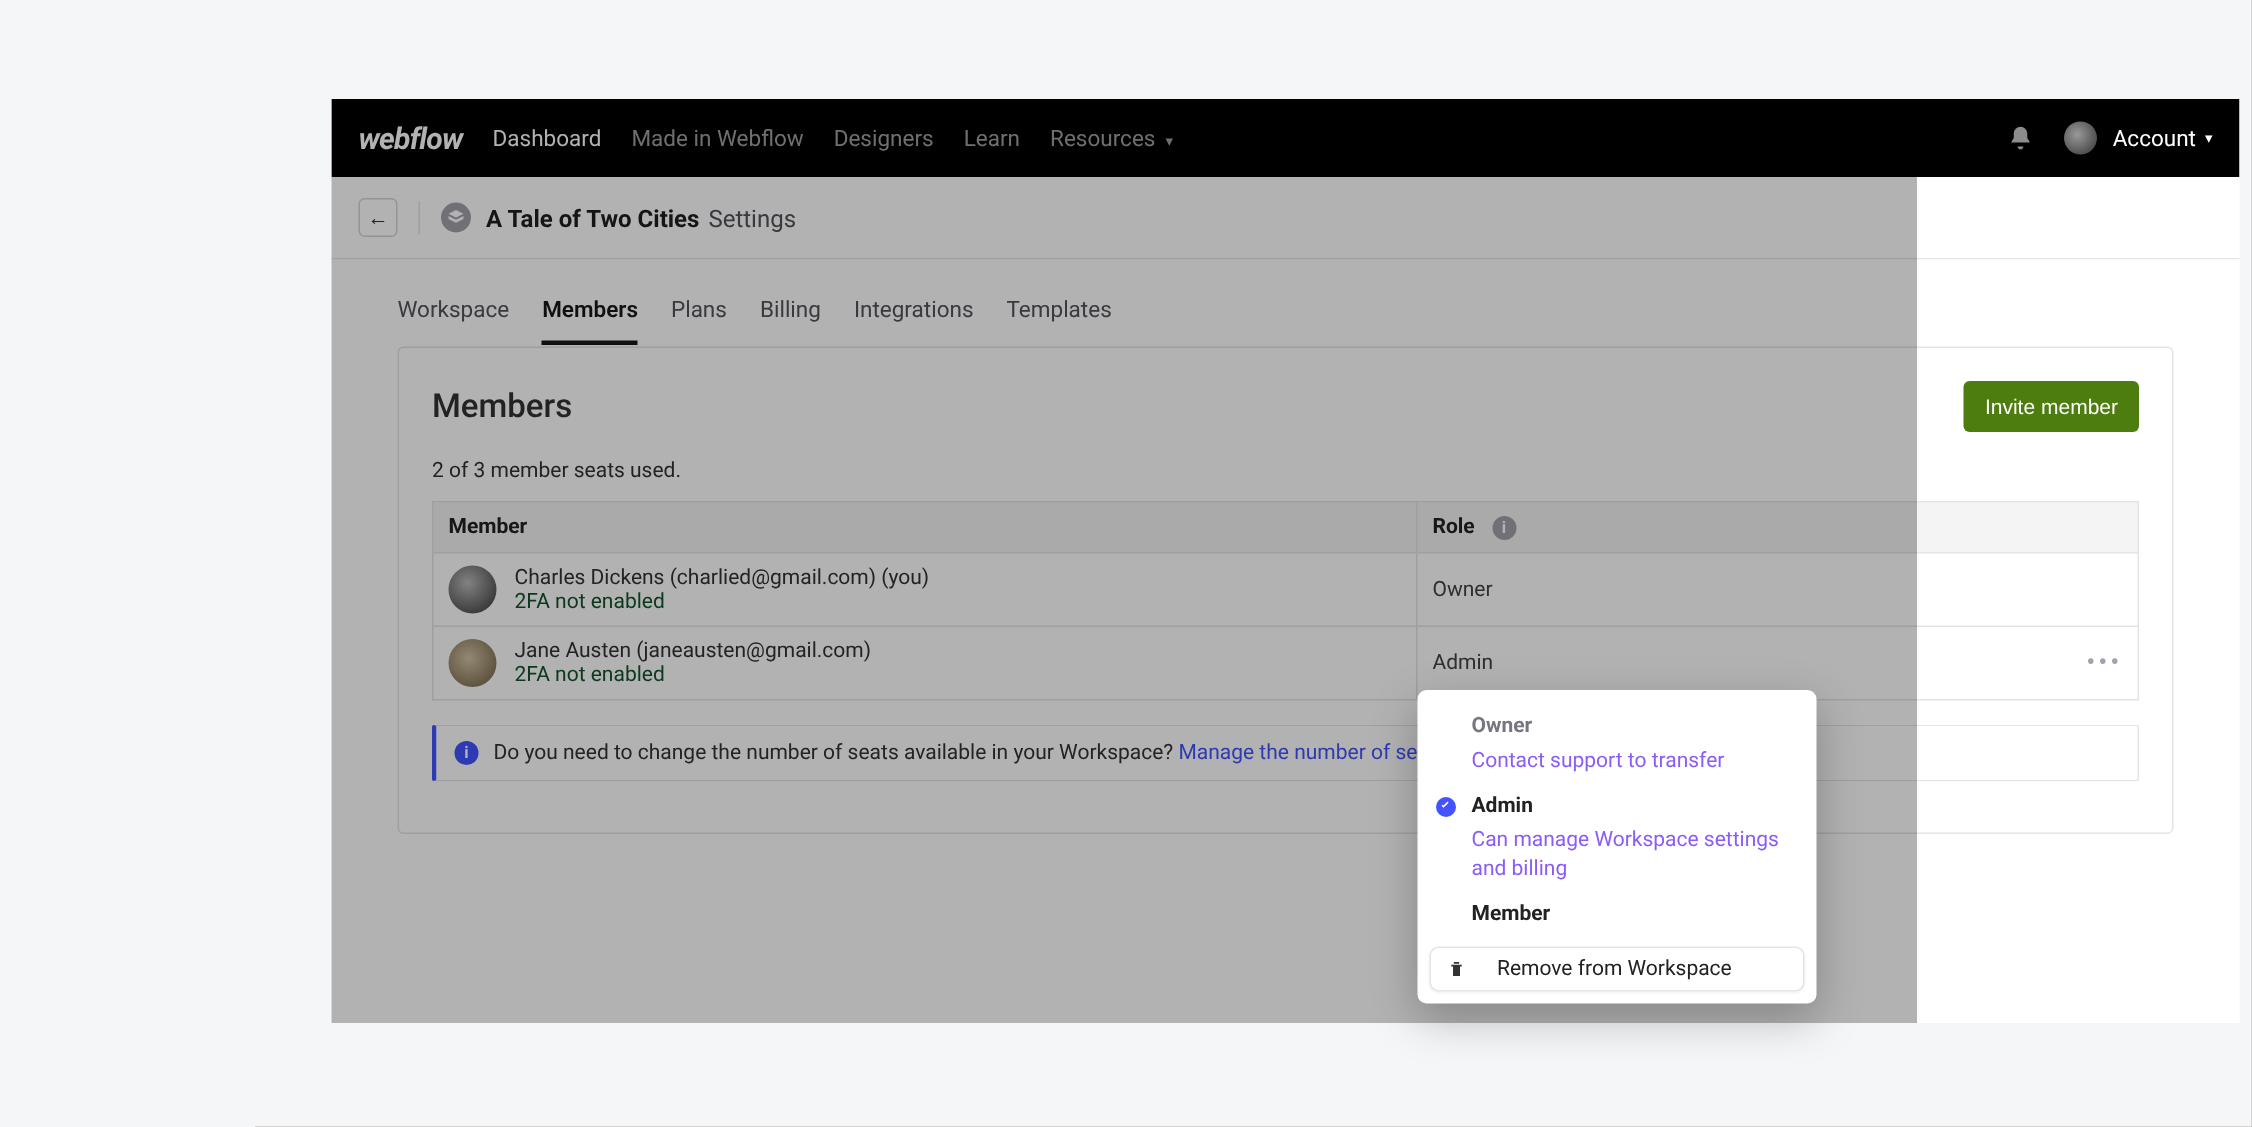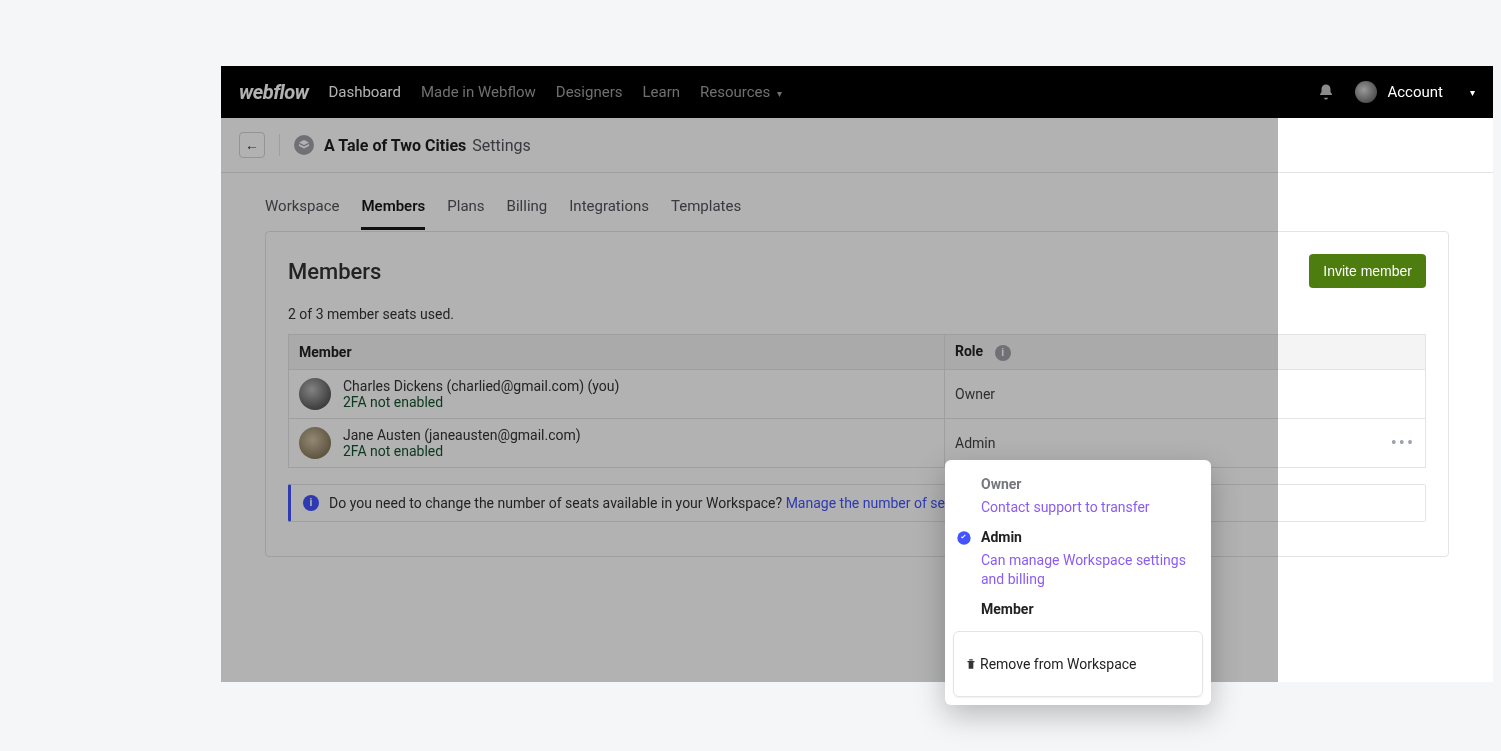--- a/index.html
+++ b/index.html
@@ -44,21 +44,21 @@
   .nav-item.active { color: #ffffff; }
   .nav-item .chev { font-size: 10px; margin-left: 3px; }
   .nav-spacer { flex: 1; }
   .bell, .avatar-small, .account { display: flex; align-items: center; cursor: pointer; }
   .bell { margin-right: 20px; }
   .avatar-small {
     width: 22px; height: 22px; border-radius: 50%;
     background: radial-gradient(circle at 40% 40%, #999, #333);
     margin-right: 10px;
   }
-  .account { color: #fff; gap: 21px; }
+  .account { color: #fff; }
   .subheader {
     height: 55px;
     background: #ffffff;
     border-bottom: 1px solid #e4e4e7;
     display: flex;
     align-items: center;
     padding: 0 18px;
     font-size: 16px;
     color: #1f1f1f;
   }
@@ -219,24 +219,24 @@
   .pop-check {
     position: absolute;
     left: 11px; top: 7px;
     width: 16px; height: 16px;
     color: #4353ff;
   }
   .pop-remove {
     margin: 8px 8px 0 8px;
     border: 1px solid #e4e4e7;
     border-radius: 6px;
-    padding: 24px 10px;
-    display: flex;
-    align-items: center;
-    gap: 2px;
+    padding: 6px 10px;
+    display: flex;
+    align-items: center;
+    gap: 20px;
     cursor: pointer;
     box-shadow: 0 1px 2px rgba(0,0,0,0.06);
   }
   .trash {
     width: 14px; height: 14px;
   }
   .pop-remove span { color: #222; }
 </style>
 </head>
 <body>

